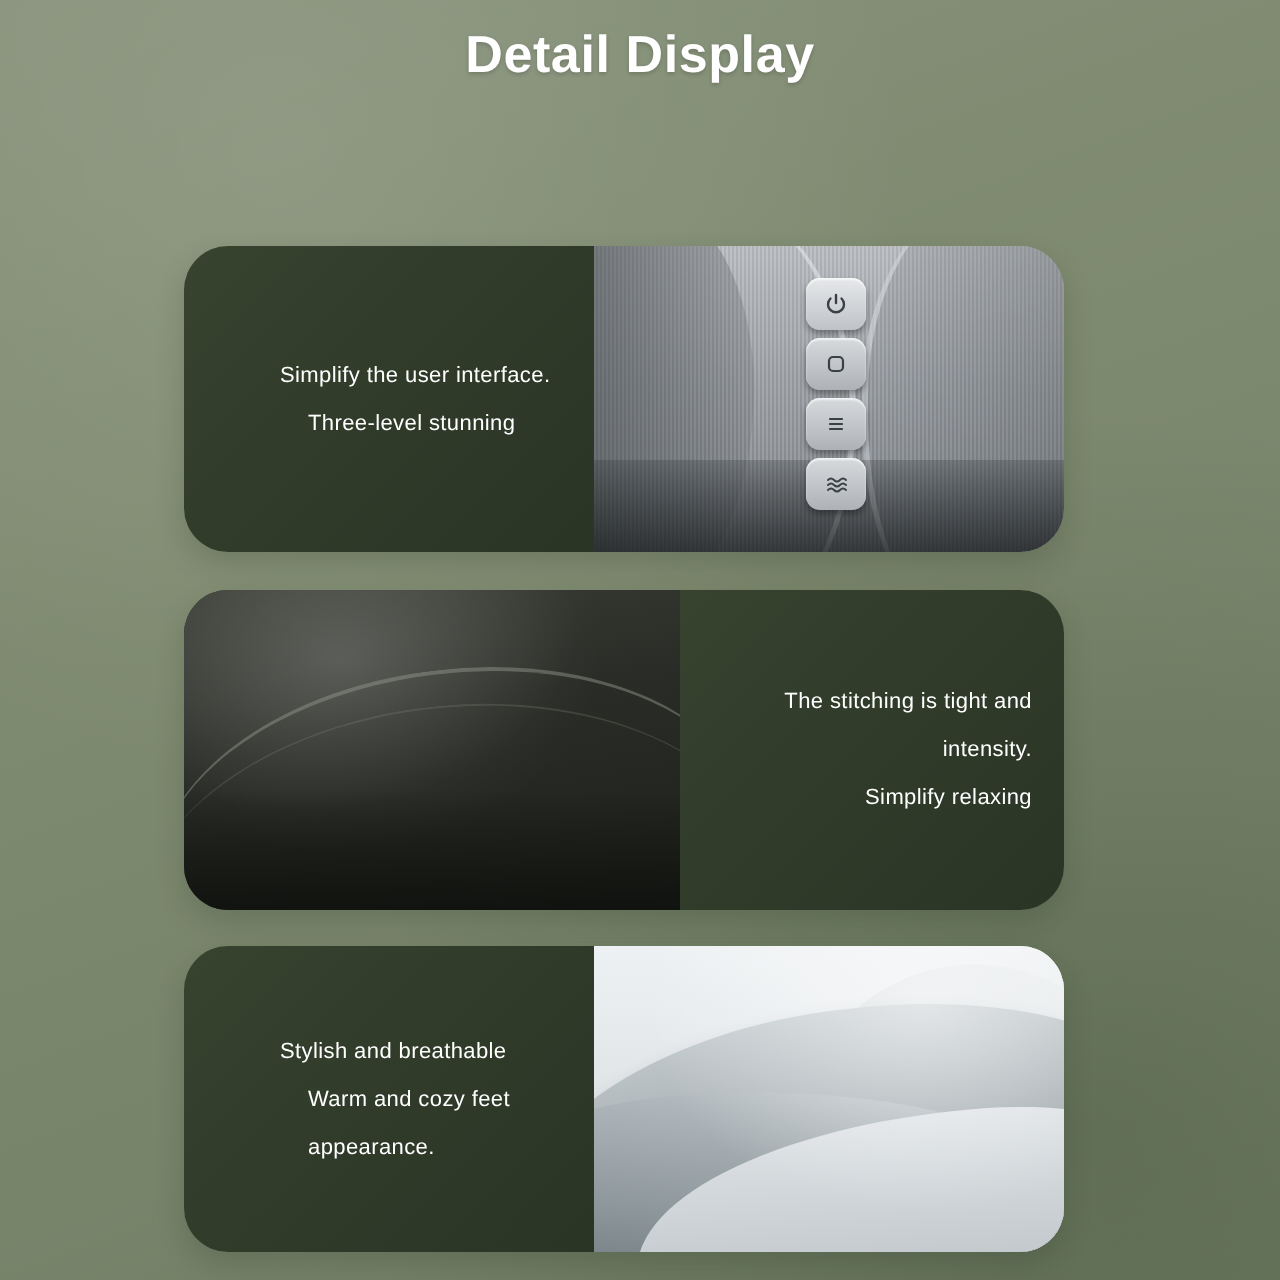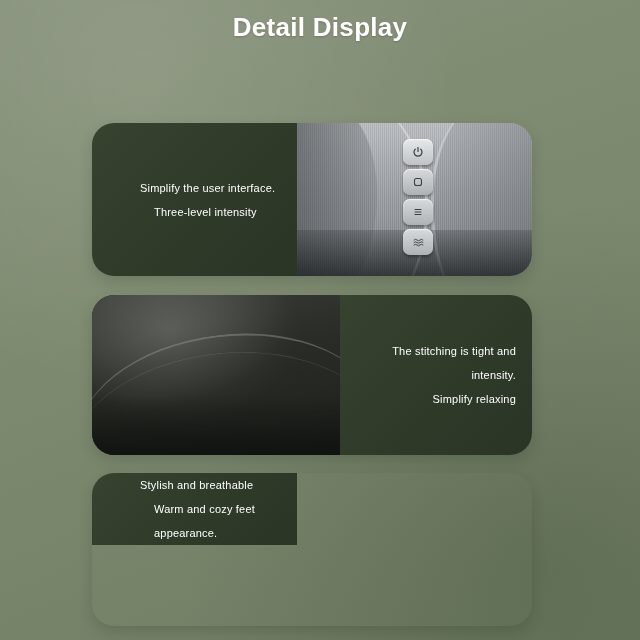--- a/index.html
+++ b/index.html
@@ -53,21 +53,21 @@
   
   .card {
     position: absolute;
     border-radius: 22px;
     overflow: hidden;
     box-shadow: 0 6px 14px rgba(30,40,25,0.18);
     display: flex;
   }
   .card-1 { left: 92px; top: 123px;  width: 440px; height: 153px; }
   .card-2 { left: 92px; top: 295px;  width: 440px; height: 160px; }
-  .card-3 { left: 92px; top: 473px;  width: 440px; height: 153px; flex-direction: column; }
+  .card-3 { left: 92px; top: 473px;  width: 440px; height: 153px; }
 
   .panel-text {
     position: relative;
     background: linear-gradient(135deg, #37432f 0%, #2f3a29 55%, #2b3526 100%);
     box-sizing: border-box;
     display: flex;
     flex-direction: column;
     justify-content: center;
     padding: 0 16px;
   }
@@ -243,21 +243,21 @@
 
 <div id="page">
 
   <div class="header">
     <div class="title">Detail Display</div>
   </div>
 
   <div class="card card-1">
     <div class="panel-text c1-text align-left indent">
       <div class="line">Simplify the user interface.</div>
-      <div class="line">Three-level intensity</div>
+      <div class="line">Three-level stunning</div>
     </div>
     <div class="panel-img c1-img">
       <div class="metal"></div>
       <div class="left-shade"></div>
       <div class="curve-left"></div>
       <div class="curve-right"></div>
       <div class="dark-base"></div>
       <div class="btn-stack">
         <div class="btn power">
           <span>

